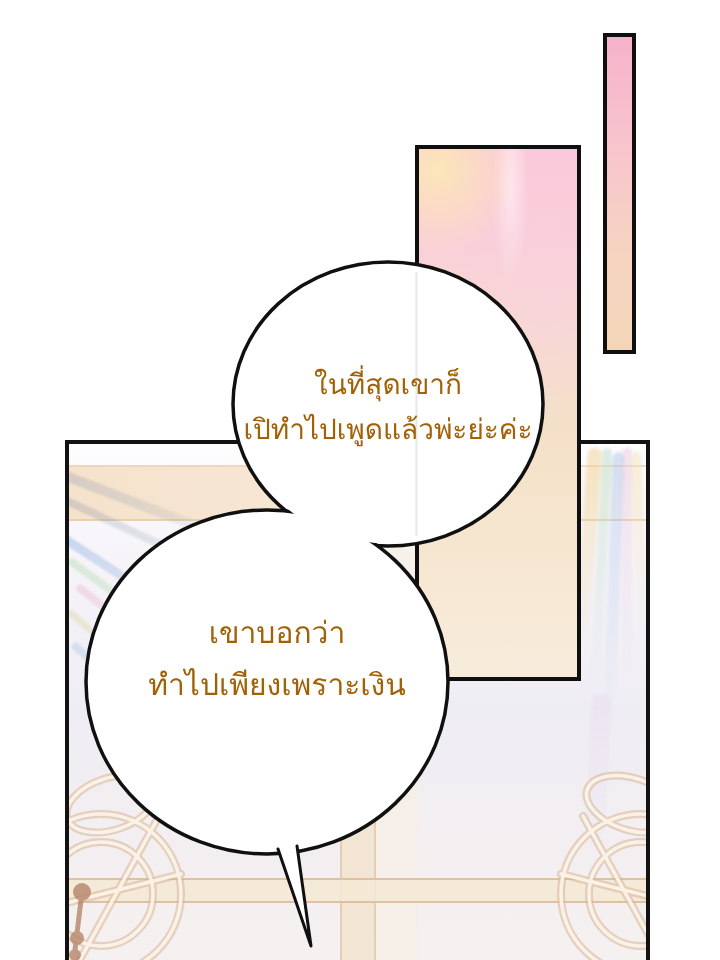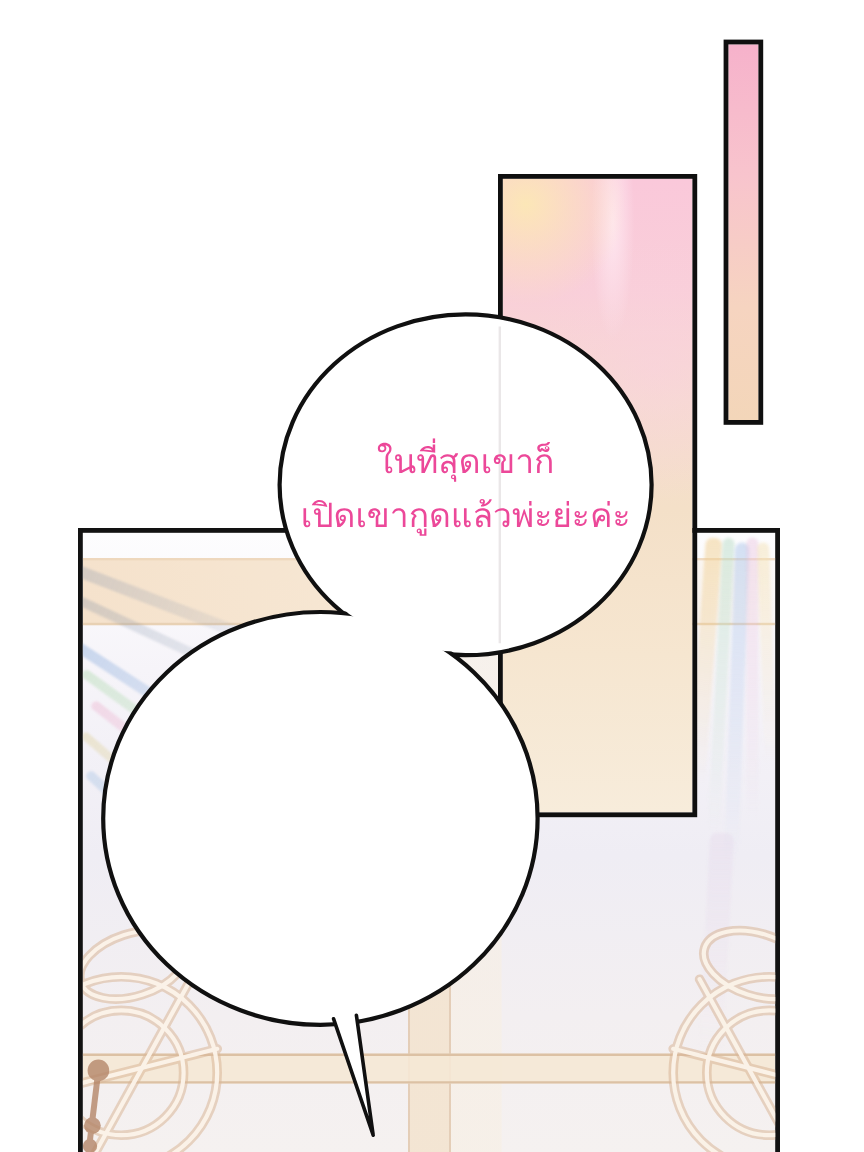--- a/index.html
+++ b/index.html
@@ -66,21 +66,21 @@
   .strip{position:absolute;left:603px;top:33px;width:33px;height:321px;box-sizing:border-box;
       border:4px solid #0f0f0f;
       background:linear-gradient(180deg,#f6b2cb 0%,#f8c4cd 35%,#f6d4c0 70%,#f3d6b9 100%);}
 
   
   .bubsvg{position:absolute;left:0;top:0;width:720px;height:960px;pointer-events:none;}
   .bubble{fill:#ffffff;stroke:#101010;stroke-width:3.5px;}
   .tailfill{fill:#ffffff;stroke:none;}
   .tailedge{fill:none;stroke:#101010;stroke-width:3px;stroke-linejoin:round;stroke-linecap:round;}
 
-  .txt{position:absolute;text-align:center;color:#ec4899;}
+  .txt{position:absolute;text-align:center;color:#a16207;}
   .txt-top{left:213px;top:362px;width:350px;font-size:28px;line-height:45px;}
   .txt-bottom{left:102px;top:607px;width:350px;font-size:30px;line-height:52px;}
 </style>
 </head>
 <body>
 
 <div id="stage">
 
   <div class="panel">
     <div class="band"></div>
@@ -137,18 +137,20 @@
     <ellipse class="bubble" cx="388" cy="404" rx="155" ry="142"></ellipse>
     <ellipse class="bubble" cx="267" cy="682" rx="181" ry="172"></ellipse>
     <ellipse cx="388" cy="404" rx="152.5" ry="139.5" fill="#ffffff"></ellipse>
     <line x1="416.5" y1="272" x2="416.5" y2="536" stroke="#eae7e8" stroke-width="2"></line>
     <path class="tailfill" d="M278,849 L311,946 L297,846 Z"></path>
     <path class="tailedge" d="M278,849 L311,946 L297,846"></path>
   </svg>
 
   <div class="txt txt-top">
     <div>ในที่สุดเขาก็</div>
-    <div>เปิดเขากูดแล้วพ่ะย่ะค่ะ</div>
+    <div>เปิทำไปเพูดแล้วพ่ะย่ะค่ะ</div>
   </div>
   <div class="txt txt-bottom">
+    <div>เขาบอกว่า</div>
+    <div>ทำไปเพียงเพราะเงิน</div>
   </div>
 
 </div>
 
 </body></html>

